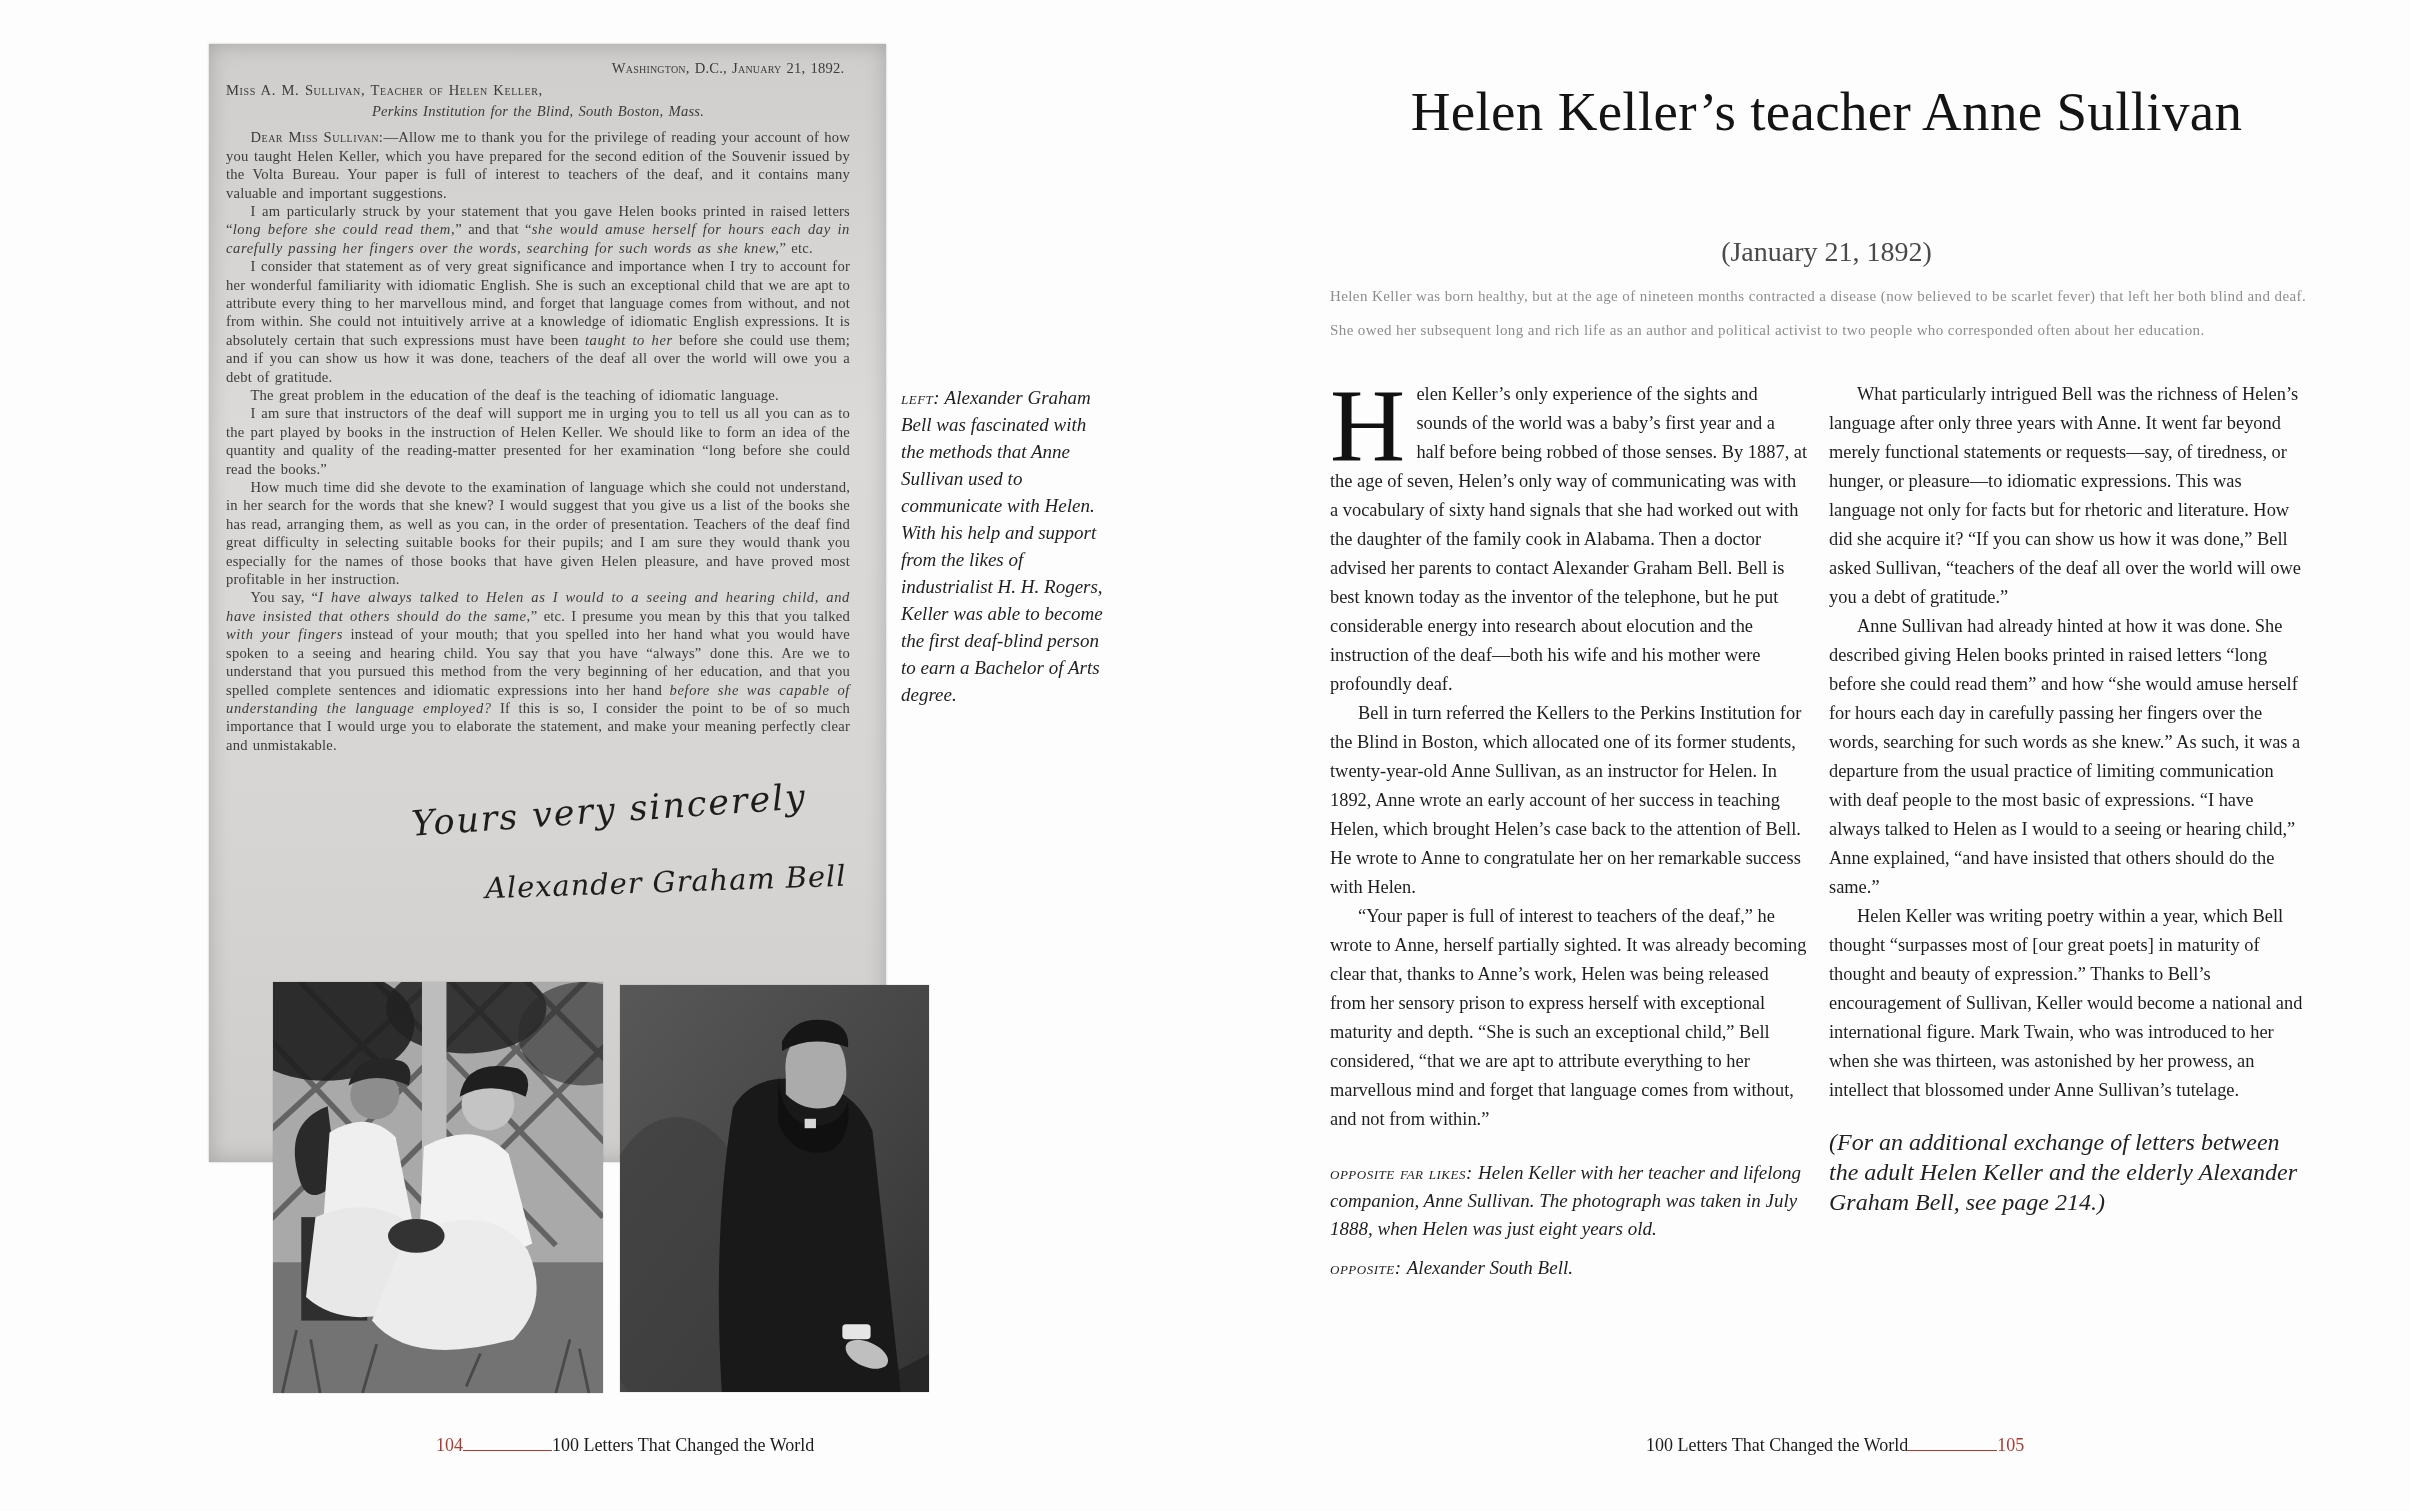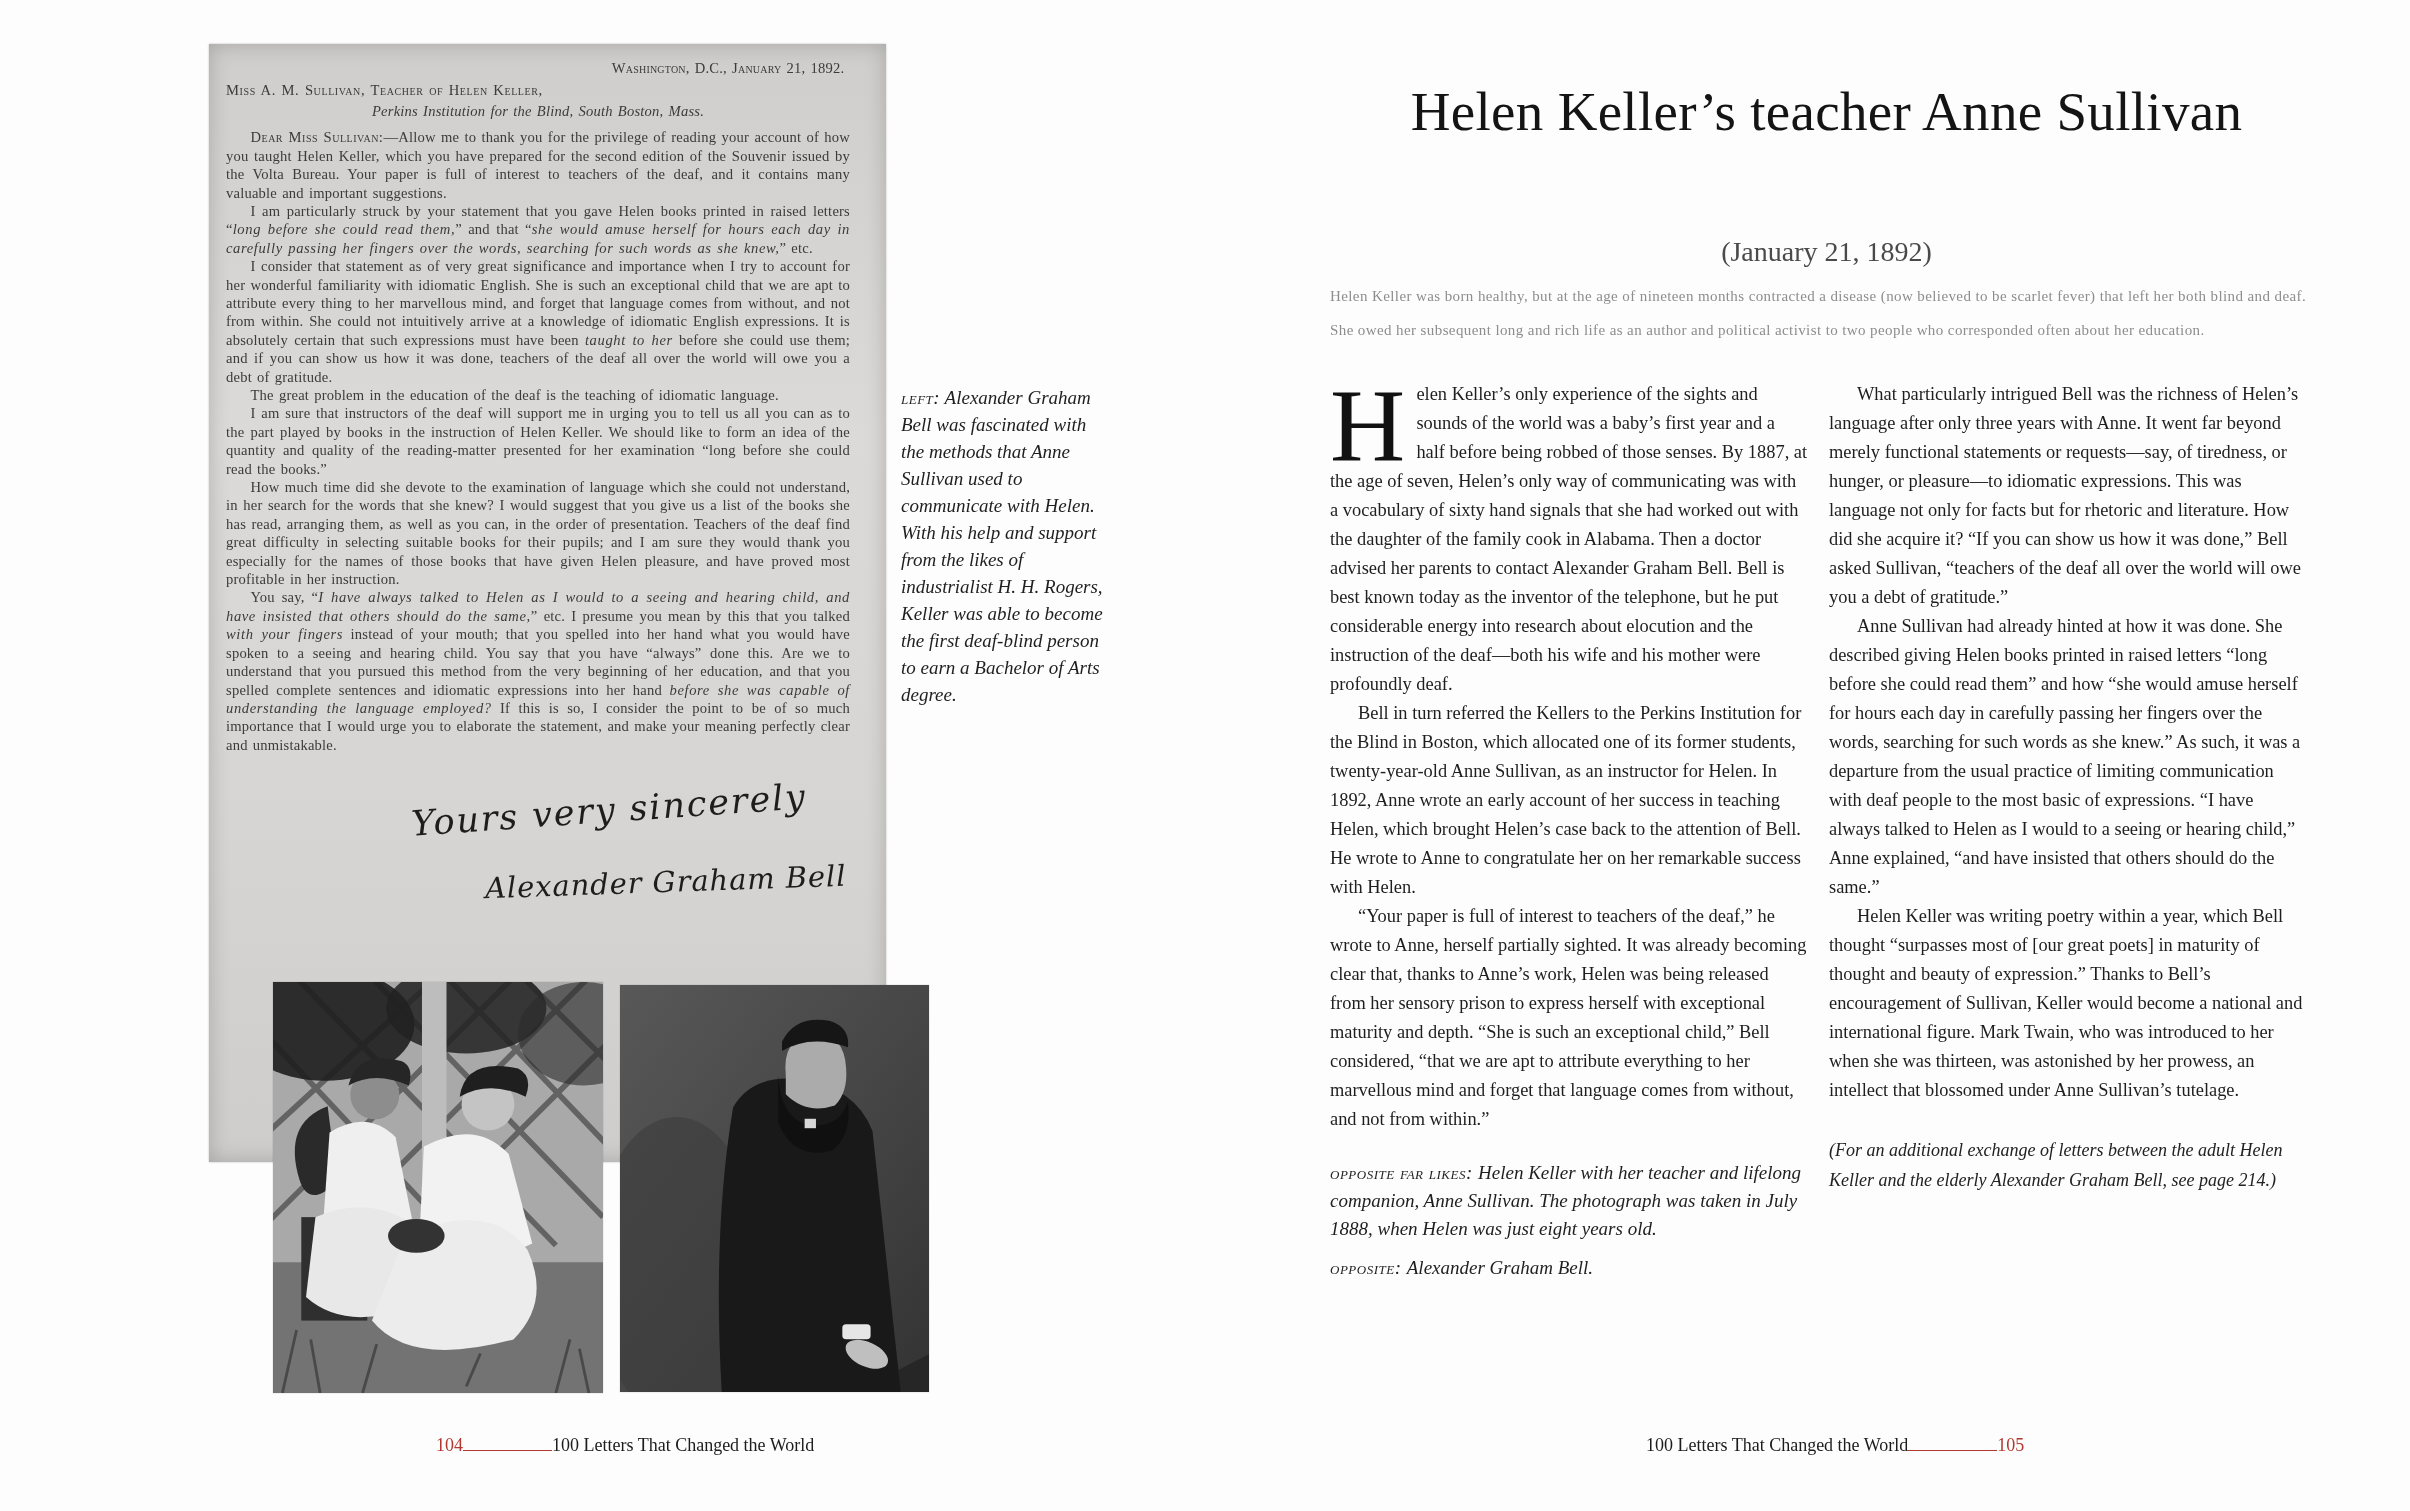--- a/index.html
+++ b/index.html
@@ -47,21 +47,21 @@
     font-size:55px;line-height:62px;color:#141414;letter-spacing:0.3px;}
   .art-date{position:absolute;left:1299px;top:236px;width:1055px;text-align:center;
     font-size:28px;color:#4a4a4a;}
   .art-intro{position:absolute;left:1330px;top:279px;width:998px;font-size:15px;
     line-height:34px;color:#8d8d8d;letter-spacing:0.4px;}
   .col{position:absolute;top:380px;width:478px;font-size:18.4px;line-height:29px;color:#1e1e1e;}
   #col1{left:1330px;}
   #col2{left:1829px;}
   .body-p{margin:0;}
   .body-p.indent{text-indent:28px;}
-  .body-p.note{font-style:italic;text-indent:0;margin-top:30px;font-size:18px;line-height:30px;color:#222;}
+  .body-p.note{font-style:italic;text-indent:0;margin-top:22px;font-size:24px;line-height:30px;color:#222;}
   .dropcap{float:left;font-size:104px;line-height:83px;padding:3.8px 11.3px 0 0;color:#111;}
   #photo-captions{margin-top:24.5px;}
   .caption-p{margin:0 0 11.3px 0;font-style:italic;font-size:19px;line-height:28px;color:#1f1f1f;}
 </style>
 </head>
 <body>
 
 <div id="stage">
 
   <div>
@@ -168,21 +168,21 @@
 
     <div class="art-intro">Helen Keller was born healthy, but at the age of nineteen months contracted a disease (now believed to be scarlet fever) that left her both blind and deaf. She owed her subsequent long and rich life as an author and political activist to two people who corresponded often about her education.</div>
 
     <div class="col" id="col1">
 
       <p class="body-p first"><span class="dropcap">H</span>elen Keller’s only experience of the sights and sounds of the world was a baby’s first year and a half before being robbed of those senses. By 1887, at the age of seven, Helen’s only way of communicating was with a vocabulary of sixty hand signals that she had worked out with the daughter of the family cook in Alabama. Then a doctor advised her parents to contact Alexander Graham Bell. Bell is best known today as the inventor of the telephone, but he put considerable energy into research about elocution and the instruction of the deaf—both his wife and his mother were profoundly deaf.</p>
         <p class="body-p indent">Bell in turn referred the Kellers to the Perkins Institution for the Blind in Boston, which allocated one of its former students, twenty-year-old Anne Sullivan, as an instructor for Helen. In 1892, Anne wrote an early account of her success in teaching Helen, which brought Helen’s case back to the attention of Bell. He wrote to Anne to congratulate her on her remarkable success with Helen.</p>
         <p class="body-p indent">“Your paper is full of interest to teachers of the deaf,” he wrote to Anne, herself partially sighted. It was already becoming clear that, thanks to Anne’s work, Helen was being released from her sensory prison to express herself with exceptional maturity and depth. “She is such an exceptional child,” Bell considered, “that we are apt to attribute everything to her marvellous mind and forget that language comes from without, and not from within.”</p>
         <div id="photo-captions">
           <p class="caption-p"><span class="cap-label">opposite far likes: </span><span>Helen Keller with her teacher and lifelong companion, Anne Sullivan. The photograph was taken in July 1888, when Helen was just eight years old.</span></p>
-          <p class="caption-p"><span class="cap-label">opposite: </span><span>Alexander Graham Bell.</span></p>
+          <p class="caption-p"><span class="cap-label">opposite: </span><span>Alexander South Bell.</span></p>
         </div>
     </div>
 
     <div class="col" id="col2">
         <p class="body-p indent">What particularly intrigued Bell was the richness of Helen’s language after only three years with Anne. It went far beyond merely functional statements or requests—say, of tiredness, or hunger, or pleasure—to idiomatic expressions. This was language not only for facts but for rhetoric and literature. How did she acquire it? “If you can show us how it was done,” Bell asked Sullivan, “teachers of the deaf all over the world will owe you a debt of gratitude.”</p>
         <p class="body-p indent">Anne Sullivan had already hinted at how it was done. She described giving Helen books printed in raised letters “long before she could read them” and how “she would amuse herself for hours each day in carefully passing her fingers over the words, searching for such words as she knew.” As such, it was a departure from the usual practice of limiting communication with deaf people to the most basic of expressions. “I have always talked to Helen as I would to a seeing or hearing child,” Anne explained, “and have insisted that others should do the same.”</p>
         <p class="body-p indent">Helen Keller was writing poetry within a year, which Bell thought “surpasses most of [our great poets] in maturity of thought and beauty of expression.” Thanks to Bell’s encouragement of Sullivan, Keller would become a national and international figure. Mark Twain, who was introduced to her when she was thirteen, was astonished by her prowess, an intellect that blossomed under Anne Sullivan’s tutelage.</p>
         <p class="body-p note">(For an additional exchange of letters between the adult Helen Keller and the elderly Alexander Graham Bell, see page 214.)</p>
       </div>
 

